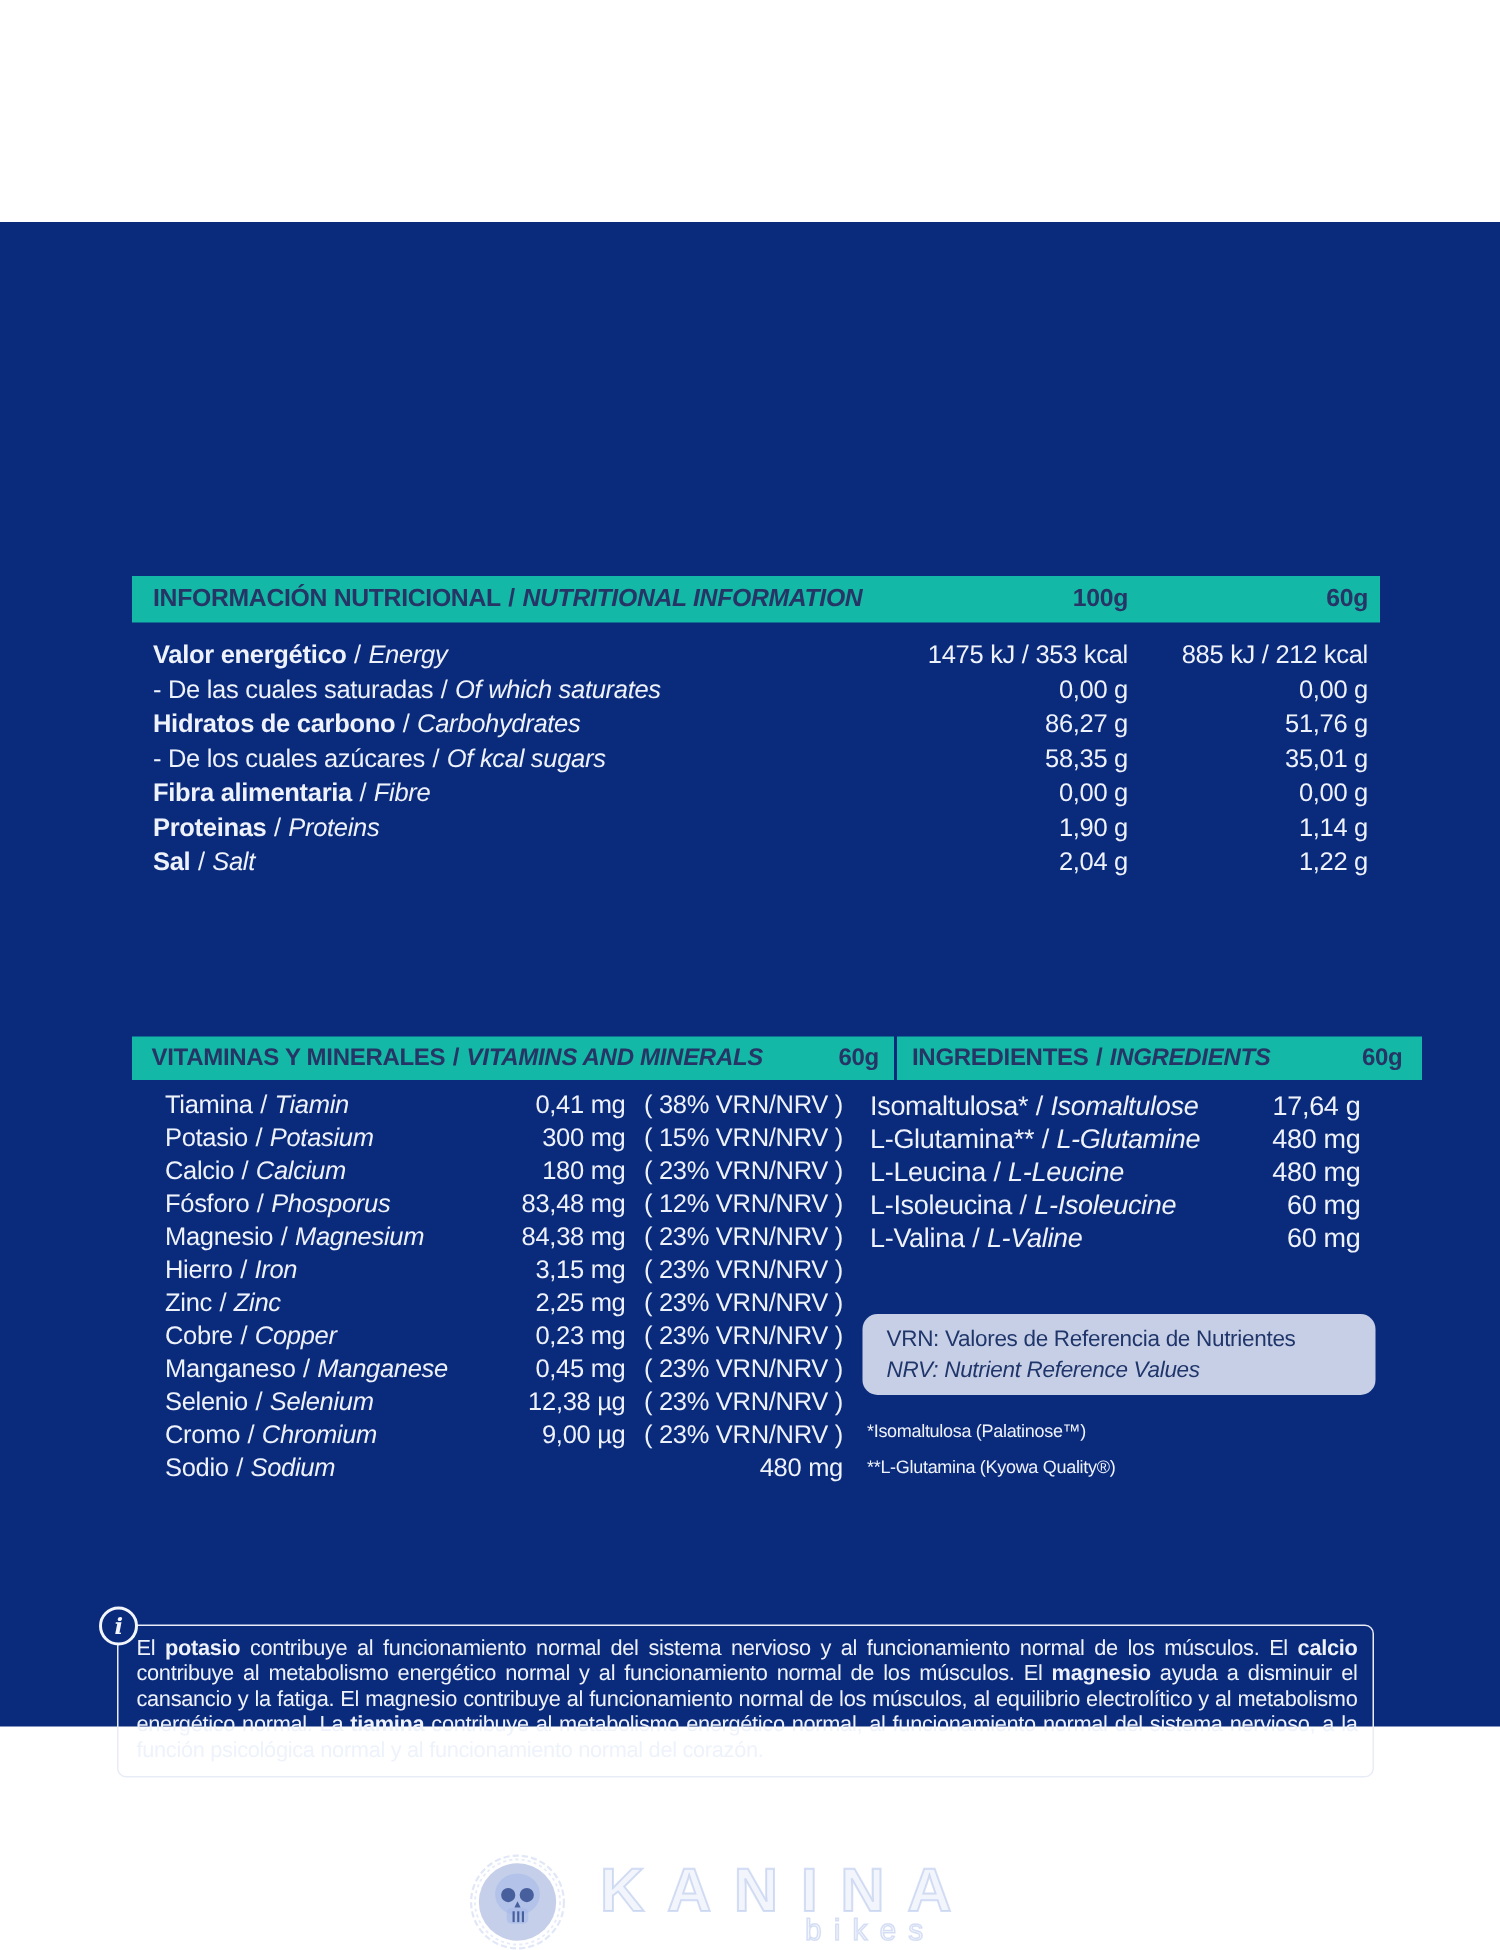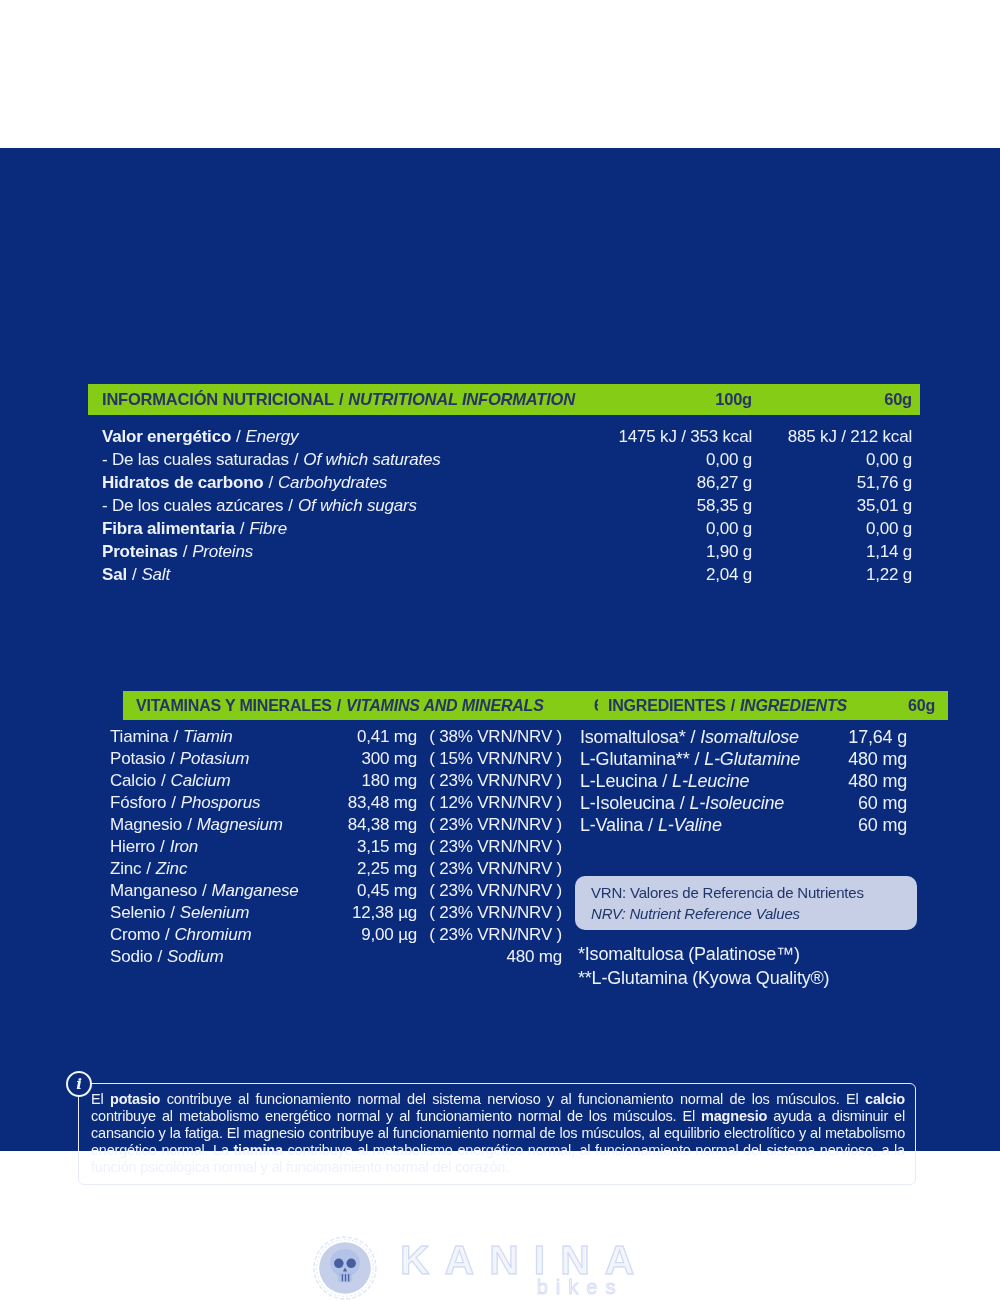--- a/index.html
+++ b/index.html
@@ -1,29 +1,29 @@
 <!DOCTYPE html>
 <html><head>
 <meta charset="utf-8">
 <style>
   html,body{margin:0;padding:0;background:#ffffff;}
   .page{position:relative;width:1000px;height:1300px;background:#ffffff;overflow:hidden;
         font-family:"Liberation Sans","DejaVu Sans",sans-serif;letter-spacing:-0.2px;}
   .panel{position:absolute;left:0;top:148px;width:1000px;height:1003px;background:#0a2a7c;}
 
   
-  .hbar{position:absolute;background:#84cc16;color:#263565;font-weight:bold;
+  .hbar{position:absolute;background:#14b8a6;color:#263565;font-weight:bold;
         display:flex;align-items:center;box-sizing:border-box;}
   .hbar .htitle{flex:1;white-space:nowrap;}
   .hbar i{font-style:italic;}
   .sep{margin:0 5px;}
   .nbar{left:88px;top:236px;width:832px;height:31px;font-size:16.5px;
         display:grid;grid-template-columns:1fr 160px 160px;padding:0 8px 0 14px;}
   .nbar .hcol{text-align:right;}
-  .vbar{left:88px;top:543px;width:508px;height:29px;font-size:16px;padding:0 10px 0 13px;margin-left:35px;}
+  .vbar{left:88px;top:543px;width:508px;height:29px;font-size:16px;padding:0 10px 0 13px;}
   .ibar{left:598px;top:543px;width:350px;height:29px;font-size:16px;padding:0 13px 0 10px;}
   .hbar .hcol{white-space:nowrap;}
 
   
   .nrows{position:absolute;left:88px;top:277px;width:832px;color:#eef2fb;font-size:17px;line-height:23px;}
   .nrow{display:grid;grid-template-columns:1fr 160px 160px;padding:0 8px 0 14px;white-space:nowrap;}
   .nrow .nname b{font-weight:bold;}
   .nrow.sub .nname b{font-weight:normal;}
   .nrow i{font-style:italic;}
   .nrow .cell{text-align:right;}
@@ -46,21 +46,21 @@
 
   
   .vrn-note{position:absolute;left:575px;top:728px;width:342px;height:54px;background:#c7cfe7;
             border-radius:10px;color:#20366b;font-size:15px;line-height:21px;
             box-sizing:border-box;padding:6px 8px 0 16px;white-space:nowrap;}
   .vrn-note b{font-weight:normal;}
   .vrn-note .nrv-line{font-style:italic;}
 
   
   .footnotes{position:absolute;left:578px;top:794px;width:342px;color:#eef2fb;
-             font-size:18px;line-height:24px;white-space:nowrap;}
+             font-size:12px;line-height:24px;white-space:nowrap;}
 
   
   .info-box{position:absolute;left:78px;top:935px;width:838px;box-sizing:border-box;
             border:1.5px solid #e8ecf6;border-radius:6px;padding:7px 10px 8px 12px;
             color:#eef2fb;font-size:14.5px;line-height:17px;text-align:justify;}
   .info-box b{font-weight:bold;}
   .info-icon{position:absolute;left:-13px;top:-13px;width:26px;height:26px;border-radius:50%;
              background:#0a2a7c;border:2px solid #f2f5fb;box-sizing:border-box;
              display:flex;align-items:center;justify-content:center;
              color:#f2f5fb;font-family:"DejaVu Serif","Liberation Serif",serif;
@@ -100,21 +100,21 @@
           <span class="nname"><b>- De las cuales saturadas</b><span class="sep">/</span><i>Of which saturates</i></span>
           <span class="cell">0,00 g</span>
           <span class="cell">0,00 g</span>
         </div>
       <div class="nrow">
           <span class="nname"><b>Hidratos de carbono</b><span class="sep">/</span><i>Carbohydrates</i></span>
           <span class="cell">86,27 g</span>
           <span class="cell">51,76 g</span>
         </div>
       <div class="nrow sub">
-          <span class="nname"><b>- De los cuales azúcares</b><span class="sep">/</span><i>Of which sugars</i></span>
+          <span class="nname"><b>- De los cuales azúcares</b><span class="sep">/</span><i>Of kcal sugars</i></span>
           <span class="cell">58,35 g</span>
           <span class="cell">35,01 g</span>
         </div>
       <div class="nrow">
           <span class="nname"><b>Fibra alimentaria</b><span class="sep">/</span><i>Fibre</i></span>
           <span class="cell">0,00 g</span>
           <span class="cell">0,00 g</span>
         </div>
       <div class="nrow">
           <span class="nname"><b>Proteinas</b><span class="sep">/</span><i>Proteins</i></span>
@@ -154,20 +154,24 @@
           <span class="vname"><span>Magnesio</span><span class="sep">/</span><i>Magnesium</i></span>
           <span class="vval"><span class="amt">84,38 mg</span><span class="ref">( 23% VRN/NRV )</span></span>
         </div>
       <div class="vrow">
           <span class="vname"><span>Hierro</span><span class="sep">/</span><i>Iron</i></span>
           <span class="vval"><span class="amt">3,15 mg</span><span class="ref">( 23% VRN/NRV )</span></span>
         </div>
       <div class="vrow">
           <span class="vname"><span>Zinc</span><span class="sep">/</span><i>Zinc</i></span>
           <span class="vval"><span class="amt">2,25 mg</span><span class="ref">( 23% VRN/NRV )</span></span>
+        </div>
+      <div class="vrow">
+          <span class="vname"><span>Cobre</span><span class="sep">/</span><i>Copper</i></span>
+          <span class="vval"><span class="amt">0,23 mg</span><span class="ref">( 23% VRN/NRV )</span></span>
         </div>
       <div class="vrow">
           <span class="vname"><span>Manganeso</span><span class="sep">/</span><i>Manganese</i></span>
           <span class="vval"><span class="amt">0,45 mg</span><span class="ref">( 23% VRN/NRV )</span></span>
         </div>
       <div class="vrow">
           <span class="vname"><span>Selenio</span><span class="sep">/</span><i>Selenium</i></span>
           <span class="vval"><span class="amt">12,38 µg</span><span class="ref">( 23% VRN/NRV )</span></span>
         </div>
       <div class="vrow">

